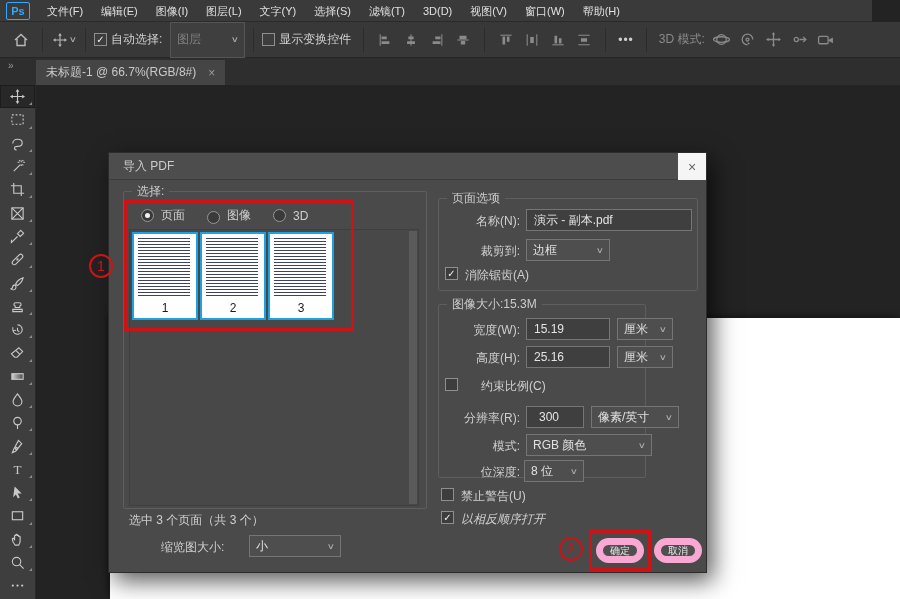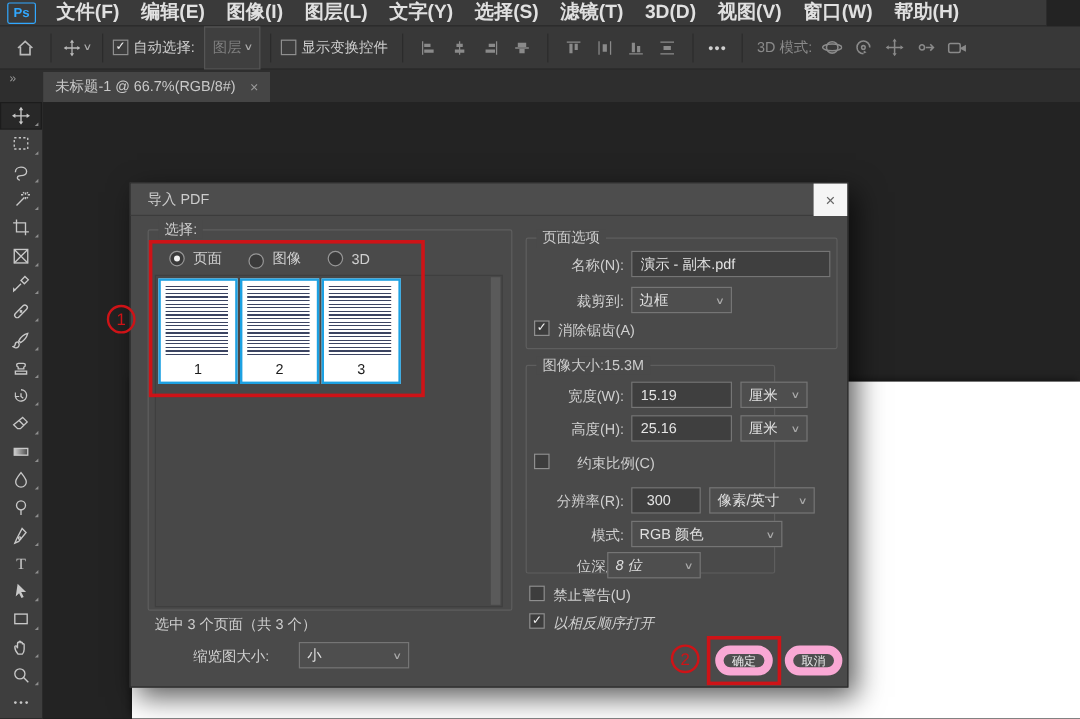--- a/index.html
+++ b/index.html
@@ -2,30 +2,30 @@
 <html><head>
 <meta charset="utf-8">
 <style>
   * { margin:0; padding:0; box-sizing:border-box; }
   body { background:#111; font-family:"Liberation Sans","DejaVu Sans",sans-serif; }
   .screen { position:relative; width:900px; height:599px; overflow:hidden; background:#232323; color:#d6d6d6; }
 
   
   .menubar { position:absolute; left:0; top:0; width:872px; height:22px; background:#3a3a3a; display:flex; align-items:center; border-bottom:1px solid #2a2a2a; }
   .ps-logo { width:24px; height:18px; margin:0 8px 0 6px; background:#0b233; border:1px solid #31a8ff; border-radius:2px; color:#31a8ff; font-size:11px; font-weight:bold; display:flex; align-items:center; justify-content:center; }
-  .menu-item { font-size:16px; color:#e0e0e0; padding:0 9px; height:22px; line-height:22px; cursor:default;font-weight:bold; }
+  .menu-item { font-size:11px; color:#e0e0e0; padding:0 9px; height:22px; line-height:22px; cursor:default; }
 
   
   .optionsbar { position:absolute; left:0; top:22px; width:900px; height:36px; background:#383838; border-bottom:1px solid #262626; display:flex; align-items:center; font-size:12px; color:#cfcfcf; }
   .ob-sep { width:1px; height:24px; background:#2b2b2b; margin:0 8px; flex:0 0 auto; }
   .ob-icon { color:#b9b9b9; display:flex; align-items:center; justify-content:center; width:26px; height:26px; flex:0 0 auto; }
   .ob-icon.gray, .ob-label.gray { color:#8a8a8a; }
   .ob-label { white-space:nowrap; margin:0 4px; }
   .chev { font-size:8px; color:#aaa; margin-left:3px; transform:scaleX(1.4); display:inline-block; }
-  .dd-mini { display:flex; align-items:center; border:1px solid #555; background:#3f3f3f; height:36px; padding:0 6px; color:#7f7f7f; margin-left:4px; }
+  .dd-mini { display:flex; align-items:center; border:1px solid #555; background:#3f3f3f; height:36px; padding:0 6px; color:#7f7f7f; margin-left:4px;gap:28px; }
   .chk { width:13px; height:13px; background:#3d3d3d; border:1px solid #8f8f8f; display:inline-flex; align-items:center; justify-content:center; color:#f0f0f0; font-size:10px; line-height:11px; flex:0 0 auto; cursor:pointer; }
   .chk.on::before { content:"✓"; }
 
   
   .tabbar { position:absolute; left:0; top:58px; width:900px; height:27px; background:#2e2e2e; }
   .panel-collapse { position:absolute; left:8px; top:2px; color:#9a9a9a; font-size:10px; letter-spacing:-1px; }
   .doc-tab { position:absolute; left:36px; top:2px; height:25px; background:#454545; display:flex; align-items:center; padding:0 10px; font-size:12px; color:#c9c9c9; }
   .doc-tab .tab-close { margin-left:12px; color:#9a9a9a; font-size:12px; cursor:pointer; }
 
   
@@ -440,21 +440,21 @@
     <div class="dd" style="left:482px; top:253px; width:88px;">
       <span>像素/英寸</span>
         <span class="chev">∨</span>
     </div>
     <div class="lbl r" style="left:329px; top:285px; width:82px;">模式:</div>
     <div class="dd" style="left:417px; top:281px; width:126px;">
       <span>RGB 颜色</span>
         <span class="chev">∨</span>
     </div>
     <div class="lbl r" style="left:329px; top:311px; width:82px;">位深度:</div>
-    <div class="dd" style="left:397px; top:307px; width:78px;font-style:italic;">
+    <div class="dd" style="left:415px; top:307px; width:60px;">
       <span>8 位</span>
         <span class="chev">∨</span>
     </div>
 
     <span class="chk" style="position:absolute; left:332px; top:335px;"></span>
     <div class="lbl" style="left:352px; top:335px;">禁止警告(U)</div>
     <span class="chk on" style="position:absolute; left:332px; top:358px;"></span>
     <div class="lbl" style="left:352px; top:358px;font-style:italic;">以相反顺序打开</div>
 
     <div class="ann-circle" style="left:450px; top:384px;">2</div>

